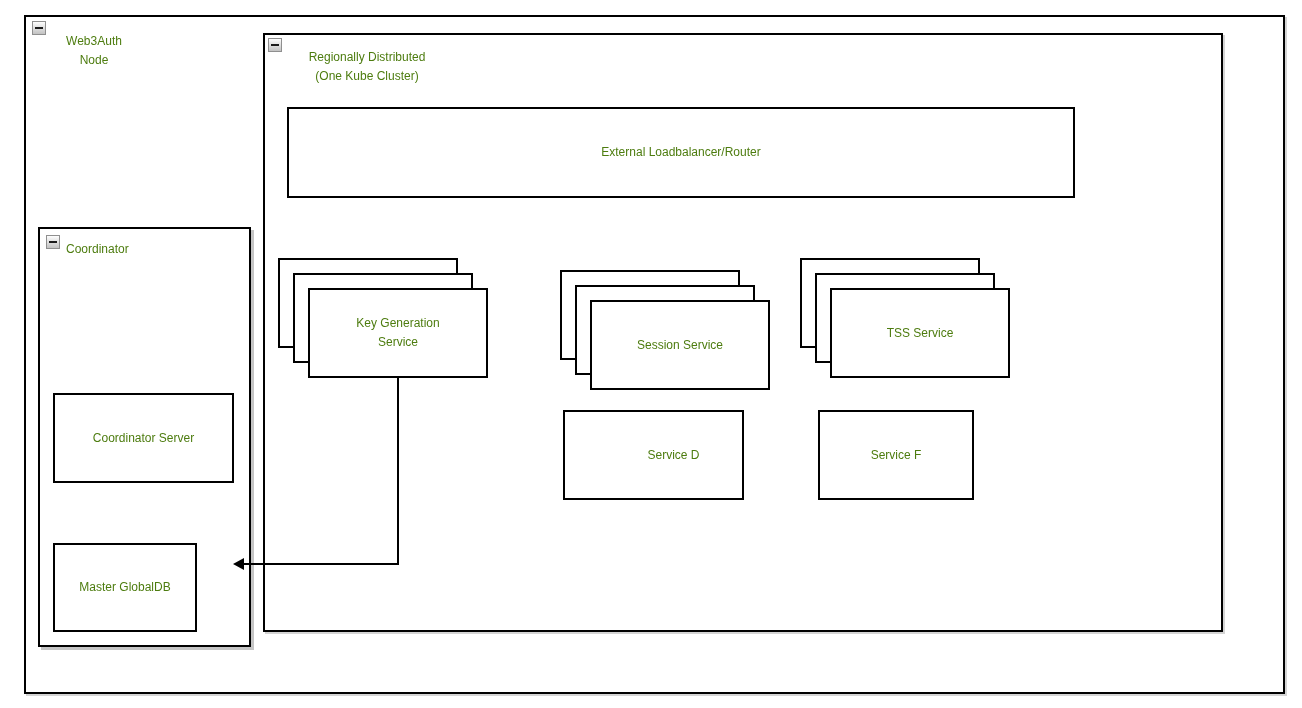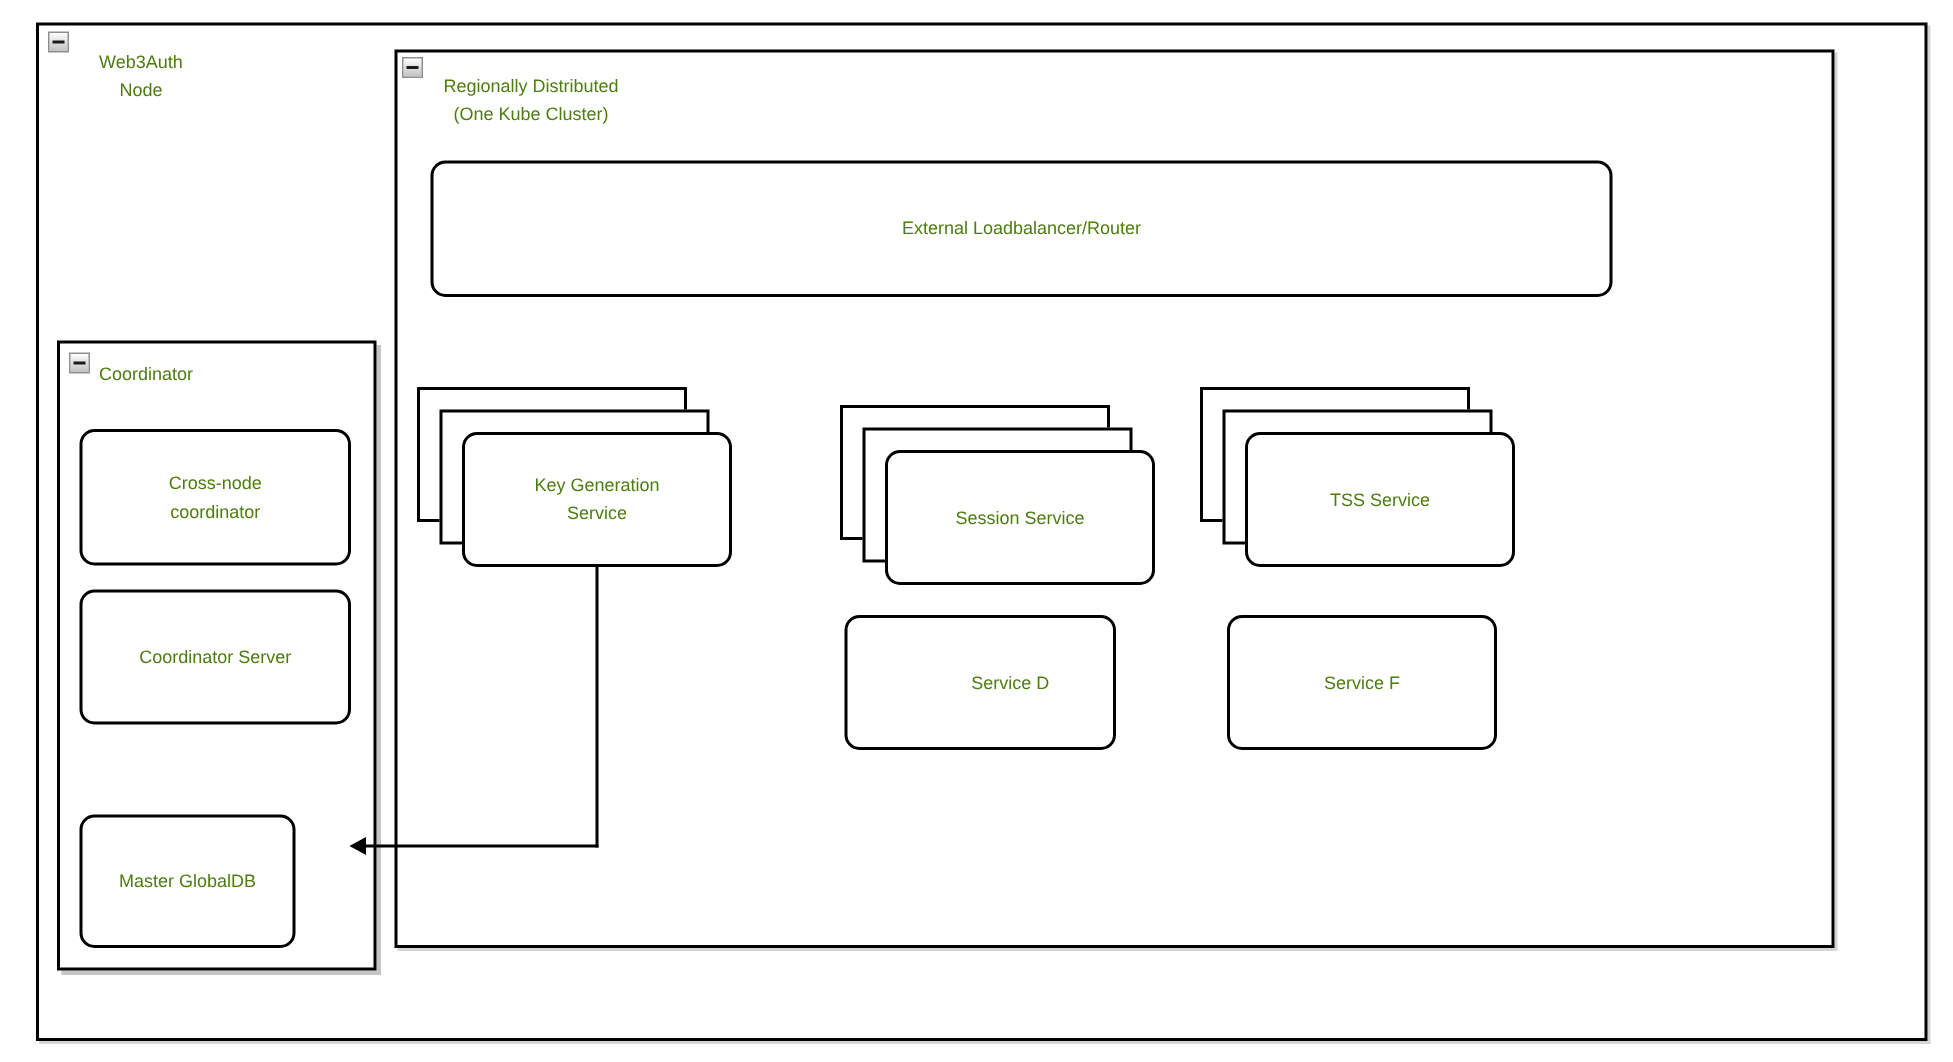--- a/index.html
+++ b/index.html
@@ -21,21 +21,20 @@
   }
   .container-shape { box-shadow: 2px 2px 0 rgba(160,160,160,0.45); }
   .coordinator-shape { box-shadow: 3px 3px 0 rgba(150,150,150,0.55); }
   .node-box {
     display: flex;
     align-items: center;
     justify-content: center;
     text-align: center;
     white-space: pre-line;
     line-height: 19px;
-    border-radius: 10px;
   }
   .group-label {
     position: absolute;
     white-space: pre-line;
     text-align: center;
     line-height: 19px;
   }
   .group-label.left { text-align: left; }
   .collapse {
     position: absolute;
@@ -81,21 +80,21 @@
   <div class="collapse" style="left:32px; top:21px;">
     <div class="bar"></div>
   </div>
   <div class="group-label" style="left:36px; top:32px; width:116px;">Web3Auth
 Node</div>
 
   <div class="shape container-shape" style="left:263px; top:33px; width:960px; height:599px;"></div>
   <div class="collapse" style="left:268px; top:38px;">
     <div class="bar"></div>
   </div>
-  <div class="group-label" style="left:266px; top:48px; width:176px;">Regionally Distributed
+  <div class="group-label" style="left:279px; top:48px; width:176px;">Regionally Distributed
 (One Kube Cluster)</div>
 
   <div class="shape node-box" style="left:287px; top:107px; width:788px; height:91px;">
     <span>External Loadbalancer/Router</span>
   </div>
 
   <div style="position:absolute; left:278px; top:258px; width:211px; height:121px;">
     <div class="stack-back" style="left:0; top:0;"></div>
     <div class="stack-back" style="left:15px; top:15px;"></div>
     <div class="shape node-box stack-front" style="left:30px; top:30px;">
@@ -117,34 +116,30 @@
     <div class="stack-back" style="left:15px; top:15px;"></div>
     <div class="shape node-box stack-front" style="left:30px; top:30px;">
       <span>TSS Service</span>
     </div>
   </div>
 
   <div class="shape node-box" style="left:563px; top:410px; width:181px; height:90px;padding-left:40px;">
     <span>Service D</span>
   </div>
 
-  <div class="shape node-box" style="left:818px; top:410px; width:180px; height:90px;justify-content:center;">
+  <div class="shape node-box" style="left:818px; top:410px; width:156px; height:90px;justify-content:center;">
     <span>Service F</span>
   </div>
 
   <div class="shape coordinator-shape" style="left:38px; top:227px; width:213px; height:420px;"></div>
   <div class="collapse" style="left:46px; top:235px;">
     <div class="bar"></div>
   </div>
   <div class="group-label left" style="left:66px; top:240px; width:120px;">Coordinator</div>
 
-  <div class="shape node-box" style="left:53px; top:286px; width:181px; height:91px;">
-    <span>Cross-node
-coordinator</span>
-  </div>
 
   <div class="shape node-box" style="left:53px; top:393px; width:181px; height:90px;">
     <span>Coordinator Server</span>
   </div>
 
   <div class="shape node-box" style="left:53px; top:543px; width:144px; height:89px;">
     <span>Master GlobalDB</span>
   </div>
 
   <div>

